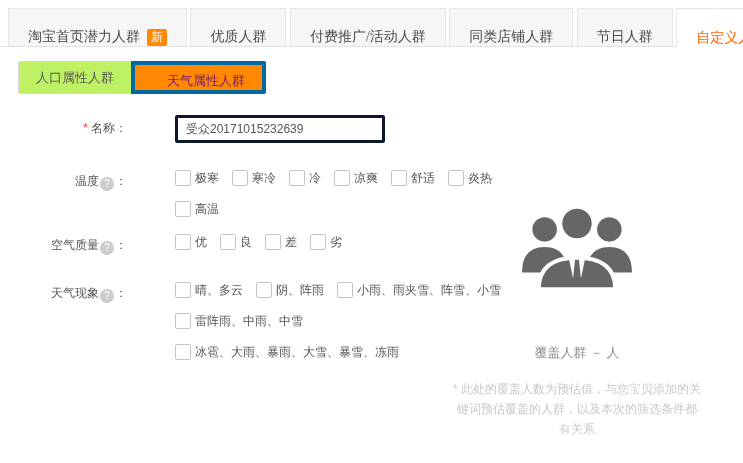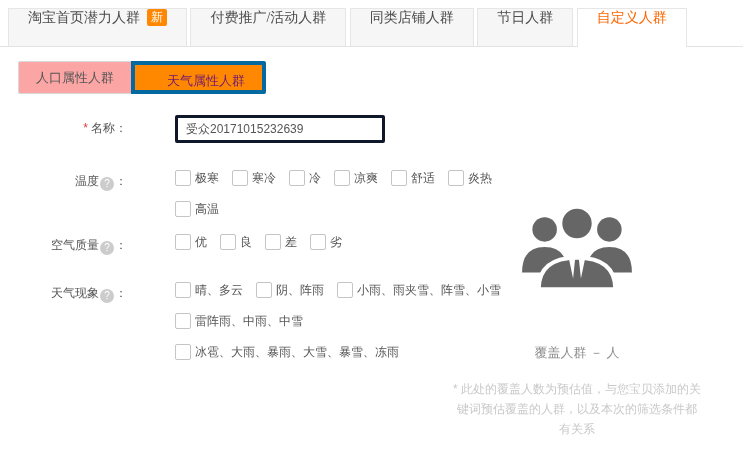--- a/index.html
+++ b/index.html
@@ -3,32 +3,32 @@
 <meta charset="utf-8">
 <style>
   * { margin:0; padding:0; box-sizing:border-box; }
   html,body { width:743px; height:463px; background:#fff;
     font-family:"Liberation Sans","DejaVu Sans",sans-serif; }
   body { position:relative; overflow:hidden; }
 
   
   .tabstrip { position:relative; height:47px; padding-top:8px; white-space:nowrap; }
   .tabstrip::after { content:""; position:absolute; left:0; right:0; bottom:0; height:1px; background:#e2e2e2; }
-  .tab { position:relative; z-index:1; display:inline-flex; align-items:flex-start; height:38px;
+  .tab { position:relative; z-index:1; display:inline-flex; align-items:flex-end; height:38px;
     padding:0 19px; background:#f6f6f6; border:1px solid #e6e6e6; border-bottom:none;
     margin-left:-1px; font-size:14px; color:#4d4d4d; cursor:pointer; vertical-align:bottom;font-family:Liberation Serif, serif; }
   .tab.first { margin-left:8px; }
   .tab.active { z-index:2; height:39px; margin-bottom:-1px; background:#fff; color:#ff6600; }
   .badge { display:inline-block; margin-left:7px; padding:1px 4px 2px; background:#ff8800;
     color:#fff; font-size:12px; line-height:14px; border-radius:2px; }
 
   
   .subtabs { margin:14px 0 0 18px; display:flex; }
   .subtab { height:33px; line-height:31px; padding:0 17px; font-size:13px; cursor:pointer; }
-  .subtab.plain { background:#fca5a5; border:1px solid #d9d9d9; color:#555; border-radius:2px 0 0 2px; }
+  .subtab.plain { background:#bef264; border:1px solid #d9d9d9; color:#555; border-radius:2px 0 0 2px; }
   .subtab.active { background:#ff8800; border:4px solid #0369a1; color:#701a75; margin-left:-1px; border-radius:0 2px 2px 0;padding-left:32px; }
 
   
   .form { margin-top:21px; }
   .form-row { display:flex; margin-bottom:25px;gap:41px; }
   .form-row.group { margin-bottom:13px; }
   .form-label { flex:none; width:127px; text-align:right; font-size:12px; color:#555; padding-top:5px; }
   .form-label .req { color:#e4393c; margin-right:3px; font-size:12px; }
   .help { display:inline-block; width:14px; height:14px; margin:0 1px; background:#cccccc; color:#fff;
     border-radius:50%; font-size:10px; line-height:14px; text-align:center; vertical-align:-2px; cursor:pointer; }
@@ -47,20 +47,23 @@
   .coverage-caption { margin-top:44px; font-size:13px; color:#8c8c8c; }
   .coverage-note { margin-top:17px; font-size:12px; color:#c9c9c9; line-height:20px; }
 </style>
 </head>
 <body>
 
 <div class="tabstrip">
   <div class="tab first">
       <span>淘宝首页潜力人群</span>
       <span class="badge">新</span>
+    </div>
+  <div class="tab">
+      <span>优质人群</span>
     </div>
   <div class="tab">
       <span>付费推广/活动人群</span>
     </div>
   <div class="tab">
       <span>同类店铺人群</span>
     </div>
   <div class="tab">
       <span>节日人群</span>
     </div>

